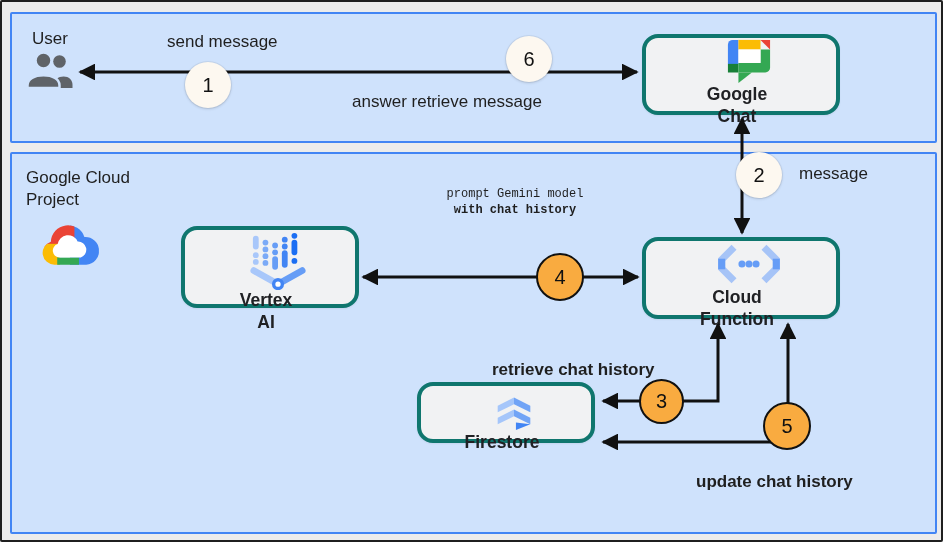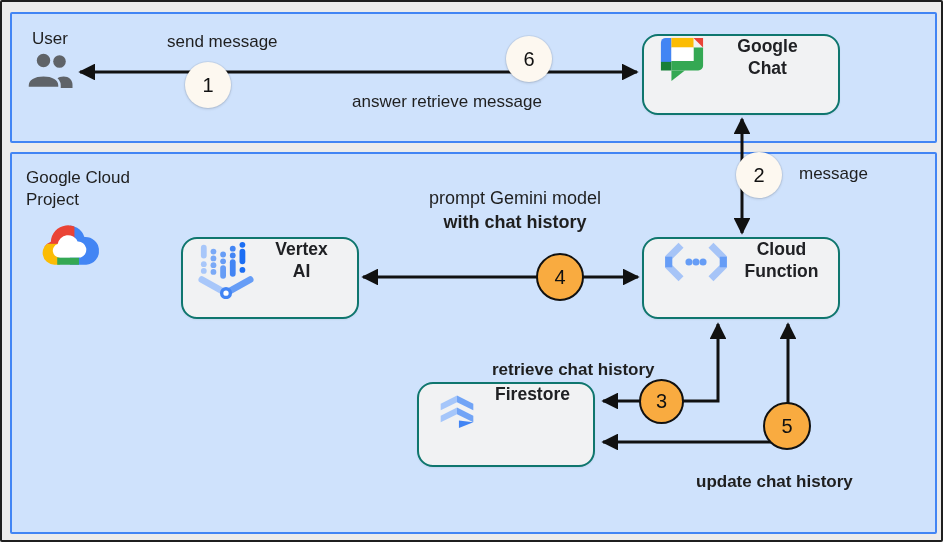--- a/index.html
+++ b/index.html
@@ -17,33 +17,34 @@
     position:absolute;
     background:var(--zone-fill,#cfe2fc);
     border:2px solid var(--zone-border,#4285f4);
     border-radius:2px;
     z-index:0;
   }
   .zone-label { position:absolute; font-size:17px; font-weight:400; line-height:1.32; z-index:2; }
   .node {
     position:absolute; z-index:1;
     background:var(--node-fill,#f1f2f3);
-    border:2px solid #0f766e;
+    border:4px solid #0f766e;
     border-radius:16px;
-    display:flex; 
+    display:flex; align-items:center;
     box-shadow:0 1px 2px rgba(0,0,0,0.06);
+    flex-direction:column;
   }
   .node-icon { margin-left:15px; flex:none; display:flex; }
   .node-label { flex:1; display:flex; justify-content:center; padding-right:8px; }
   .node-label span {
     font-size:17.5px; font-weight:700; text-align:center; line-height:1.25; color:#202124;
   }
   .flow-label { position:absolute; font-size:17px; font-weight:400; white-space:nowrap; z-index:2; }
   .flow-label.bold { font-weight:700; }
-  .flow-label-block { position:absolute; text-align:center; font-size:18px; line-height:1.35; z-index:2; }
+  .flow-label-block { position:absolute; text-align:center; font-size:12px; line-height:1.35; z-index:2;font-family:Liberation Mono, monospace; }
   .flow-label-block .l2 { font-weight:700; }
   .badge {
     position:absolute; z-index:3; border-radius:50%;
     display:flex; align-items:center; justify-content:center;
     font-size:20px; color:#111;
   }
   .badge.cream {
     background:var(--badge-cream,#fdf8f0);
     box-shadow:0 0 0 1px rgba(0,0,0,0.05), 0 1px 3px rgba(0,0,0,0.15);
   }
@@ -103,21 +104,21 @@
         <rect x="13" y="2" width="23" height="10" fill="#fbbc04"></rect>
         <polygon points="36,2 46,2 46,12" fill="#ea4335"></polygon>
         <rect x="13" y="12" width="23" height="14" fill="#ffffff"></rect>
       </svg>
     </div>
     <div class="node-label">
         <span style="width:82px;">Google Chat</span>
       </div>
   </div>
 
-  <div class="node" style="left:179px;top:235px;width:178px;height:82px;">
+  <div class="node" style="left:179px;top:224px;width:178px;height:82px;">
     <div class="node-icon">
       <svg width="56" height="60" viewBox="0 0 58 60">
         <g fill="#a8c7fa">
           <rect x="3" y="5" width="6" height="14" rx="3"></rect>
             <circle cx="6" cy="25" r="3"></circle>
             <circle cx="6" cy="32" r="3"></circle>
         </g>
         <g fill="#7baaf7">
           <circle cx="16" cy="12" r="3"></circle>
             <circle cx="16" cy="19" r="3"></circle>
@@ -159,21 +160,21 @@
         <circle cx="34" cy="26" r="4" fill="#669df6"></circle>
         <circle cx="42" cy="26" r="4" fill="#669df6"></circle>
         <circle cx="50" cy="26" r="4" fill="#669df6"></circle>
       </svg>
     </div>
     <div class="node-label">
         <span style="width:90px;">Cloud Function</span>
       </div>
   </div>
 
-  <div class="node" style="left:415px;top:380px;width:178px;height:85px;">
+  <div class="node" style="left:415px;top:380px;width:178px;height:61px;">
     <div class="node-icon">
       <svg width="46" height="46" viewBox="0 0 48 48">
         <polygon points="7,20.5 24,12 24,19 7,27.5" fill="#a5c6fa"></polygon>
         <polygon points="24,12 41,20.5 41,27.5 24,19" fill="#71a4f6"></polygon>
         <polygon points="7,33 24,24.5 24,31.5 7,40" fill="#a5c6fa"></polygon>
         <polygon points="24,24.5 41,33 41,40 24,31.5" fill="#71a4f6"></polygon>
         <polygon points="26,46 26,38 41,40" fill="#4285f4"></polygon>
       </svg>
     </div>
     <div class="node-label">

